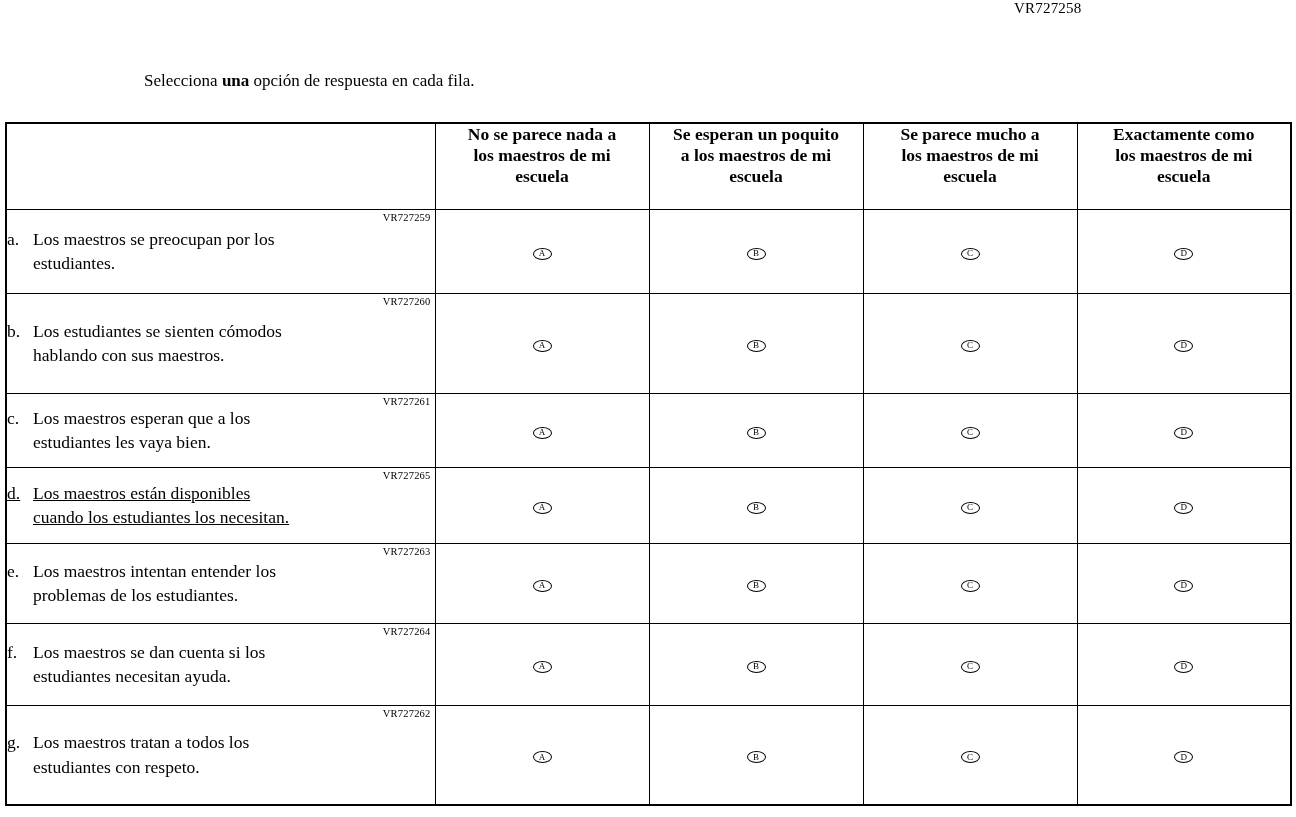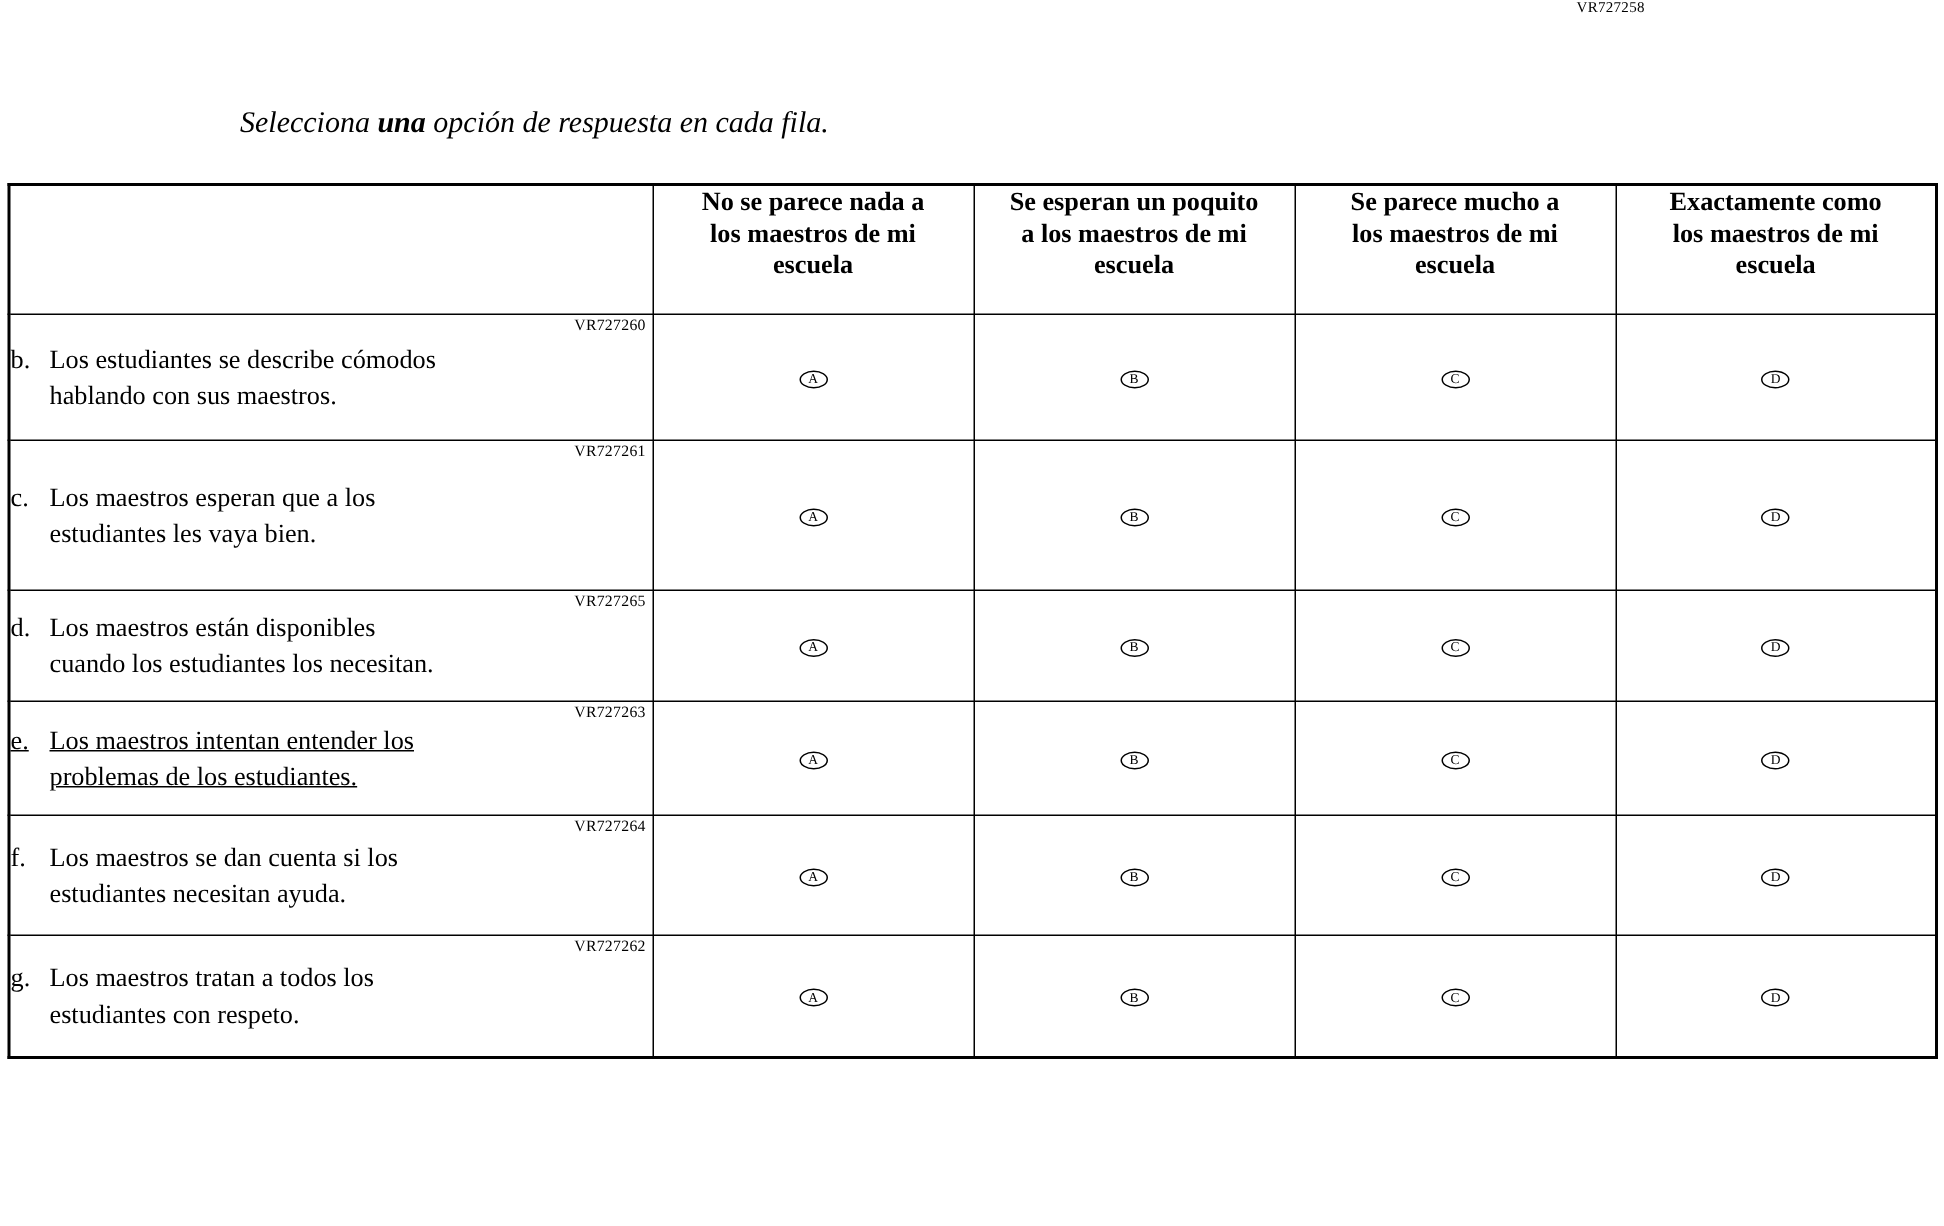--- a/index.html
+++ b/index.html
@@ -8,43 +8,42 @@
     width: 1296px;
     height: 817px;
     background: #ffffff;
     color: #000000;
     font-family: "Liberation Serif", "DejaVu Serif", serif;
     overflow: hidden;
   }
 
   .top-code {
     position: absolute;
-    left: 1051px;
+    left: 1014px;
     top: 0px;
-    font-size: 10px;
+    font-size: 15px;
     letter-spacing: 0.2px;
   }
 
   .question {
     position: absolute;
     left: 111px;
     top: 9px;
     display: flex;
     font-size: 19px;
     line-height: 26px;
   }
   .qnum { font-weight: bold; width: 30px; flex: none; }
   .qtext div { white-space: nowrap; }
 
   .instruction {
     position: absolute;
-    left: 160px;
+    left: 144px;
     top: 71px;
-    font-size: 20px;
-    font-style: italic;
+    font-size: 17px;
   }
   .instruction b { font-weight: bold; }
 
   table.grid {
     position: absolute;
     left: 5px;
     top: 122px;
     width: 1285px;
     border-collapse: collapse;
     table-layout: fixed;
@@ -152,25 +151,41 @@
           <th>
             <div>Exactamente como</div>
             <div>los maestros de mi</div>
             <div>escuela</div>
           </th>
         </tr>
     </thead>
     <tbody id="grid-body">
         <tr>
           <td class="stmt">
+            <div class="vr">VR727259</div>
+            <div class="stmt-line">
+              <span class="letter">a.</span>
+              <span class="stmt-text">
+                <div>Los maestros se preocupan por los</div>
+                <div>estudiantes.</div>
+              </span>
+            </div>
+          </td>
+          <td class="opt"><span class="bubble">A</span></td>
+          <td class="opt"><span class="bubble">B</span></td>
+          <td class="opt"><span class="bubble">C</span></td>
+          <td class="opt"><span class="bubble">D</span></td>
+        </tr>
+        <tr>
+          <td class="stmt">
             <div class="vr">VR727260</div>
             <div class="stmt-line">
               <span class="letter">b.</span>
               <span class="stmt-text">
-                <div>Los estudiantes se describe cómodos</div>
+                <div>Los estudiantes se sienten cómodos</div>
                 <div>hablando con sus maestros.</div>
               </span>
             </div>
           </td>
           <td class="opt"><span class="bubble">A</span></td>
           <td class="opt"><span class="bubble">B</span></td>
           <td class="opt"><span class="bubble">C</span></td>
           <td class="opt"><span class="bubble">D</span></td>
         </tr>
         <tr>

